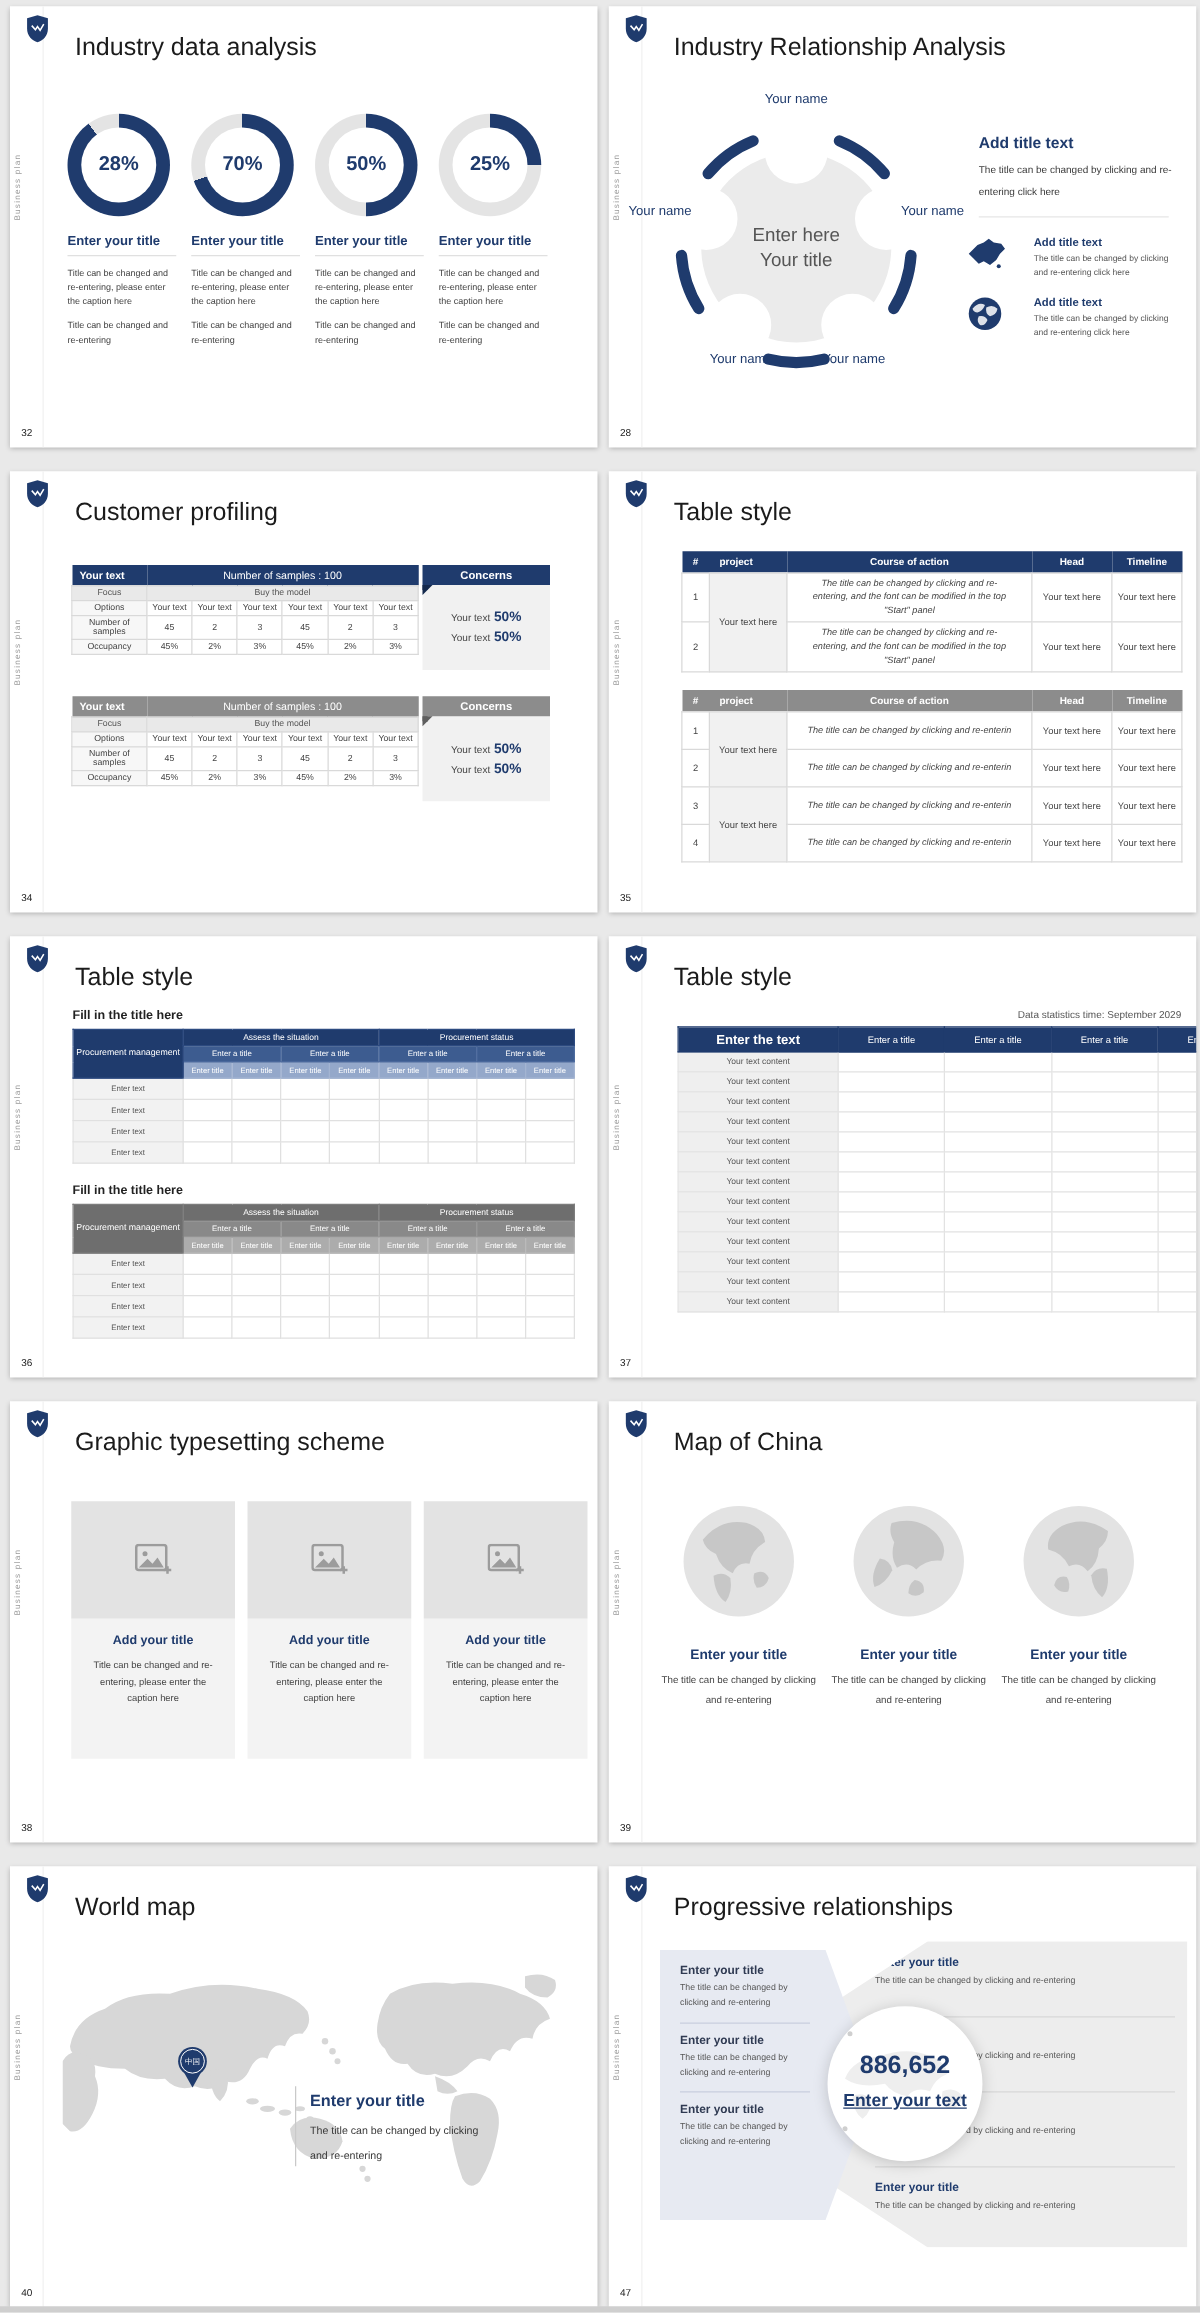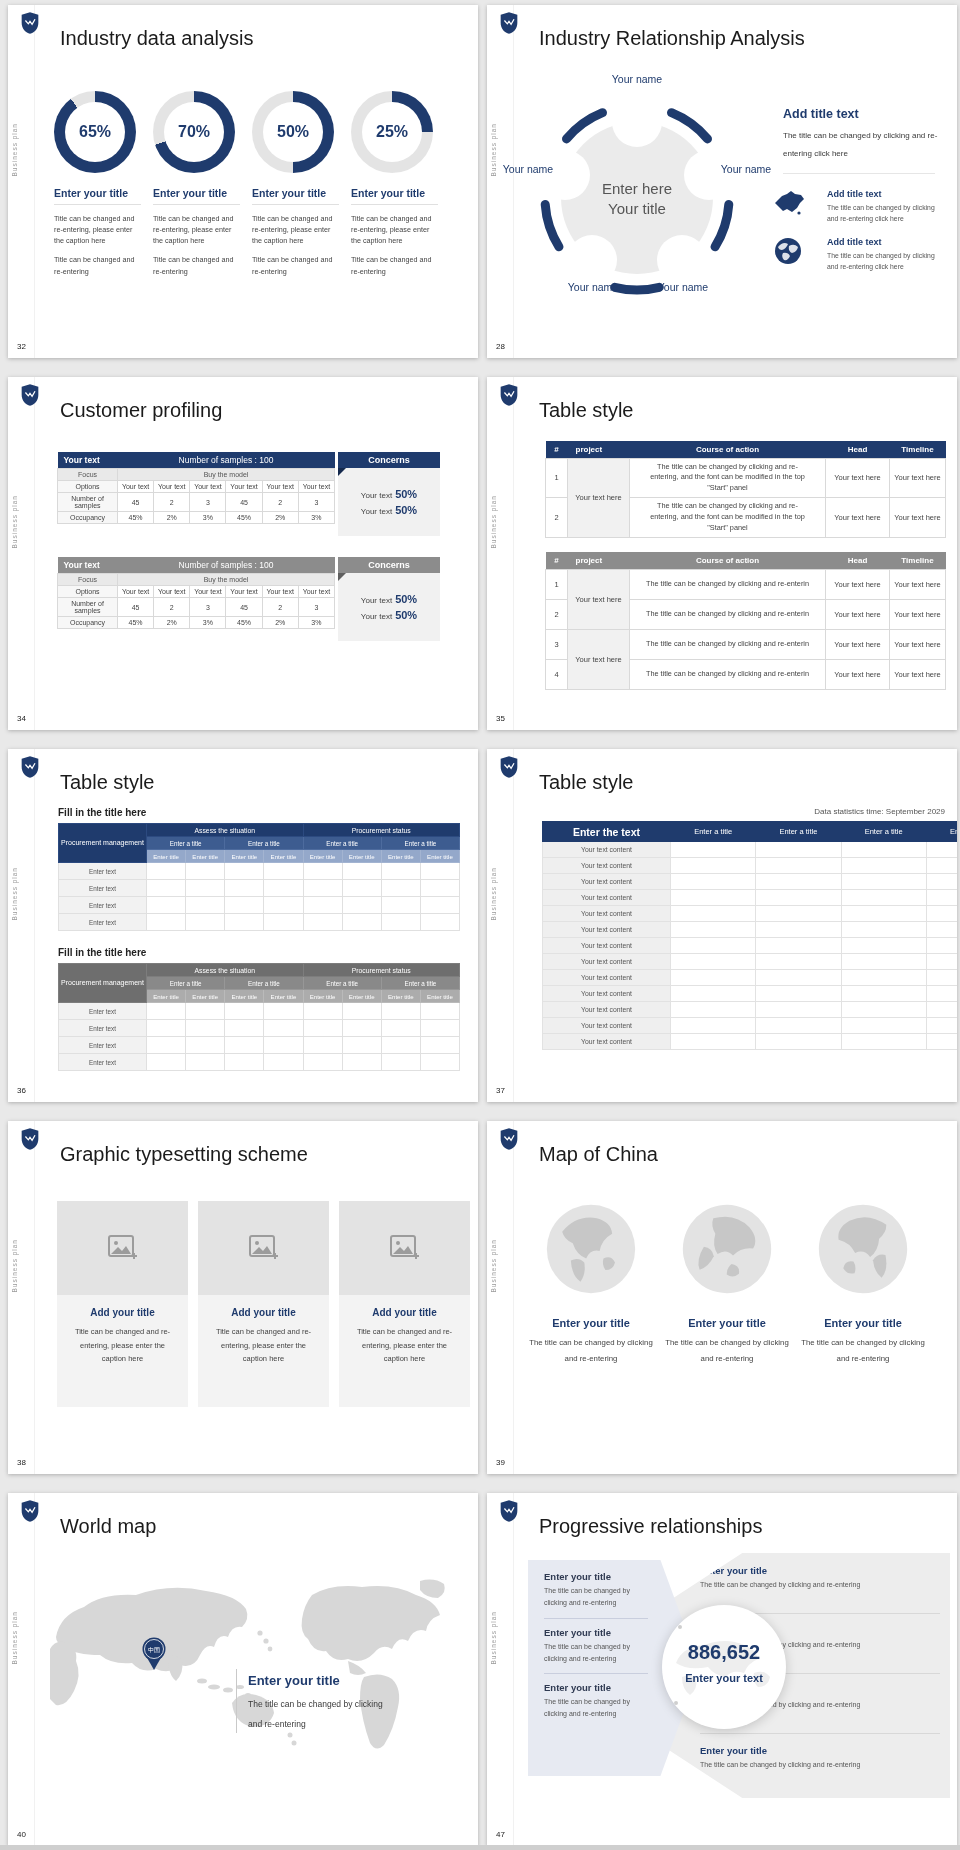--- a/index.html
+++ b/index.html
@@ -62,21 +62,21 @@
   .concern .bd .ln{font-size:8px;color:#444;}
   .concern .bd .ln b{font-size:11px;color:var(--navy);margin-left:3px;}
   
   .t35{position:absolute;left:58px;width:400px;font-size:7.5px;color:#444;}
   .t35 td{border:1px solid var(--line);text-align:center;padding:2px 3px;}
   .t35 tr.hdr td{border:none;color:#fff;font-weight:bold;font-size:8px;height:17px;}
   .t35.blue tr.hdr td{background:var(--navy);}
   .t35.gray tr.hdr td{background:var(--g-hdr);}
   .t35 tr.hdr td:nth-child(2){text-align:left;padding-left:8px;}
   .t35 td.proj{background:#f1f1f1;}
-  .t35 td.act{font-size:7.3px;line-height:1.5;padding:3px 14px;}
+  .t35 td.act{font-size:7.3px;line-height:1.5;padding:3px 14px;font-style:italic;}
   .t35 tr.body td{height:30px;}
   
   .h36{position:absolute;left:50px;font-size:10px;font-weight:bold;color:#222;}
   .t36{position:absolute;left:50px;width:402px;font-size:6.3px;color:#555;}
   .t36 td{border:1px solid #e0e0e0;text-align:center;height:13px;padding:0 1px;}
   .t36 td.corner{color:#fff;font-size:7px;line-height:1.3;}
   .t36 td.g{color:#fff;font-size:6.8px;}
   .t36 td.sub{color:#fff;}
   .t36 td.col{color:#fff;font-size:6.1px;}
   .t36.blue .corner,.t36.blue .g{background:var(--navy);border-color:#2c4a80;}
@@ -116,42 +116,42 @@
         clip-path:polygon(0 0,77% 0,100% 50%,77% 100%,0 100%);padding:11px 0 0 16px;}
   .lp41 .it{width:108px;margin-bottom:8px;}
   .lp41 .sep{width:104px;height:1px;background:#c9cede;margin:0 0 8px;}
   .it41 .tt{font-size:9.5px;font-weight:bold;}
   .lp41 .tt{color:#2f3a52;}
   .rp41 .tt{color:var(--navy);}
   .it41 .cc{font-size:7px;line-height:1.75;color:#555;margin-top:3px;}
   .circ41{position:absolute;left:175px;top:112px;width:124px;height:124px;border-radius:50%;background:#fff;
           box-shadow:0 2px 12px rgba(0,0,0,.18);text-align:center;overflow:hidden;}
   .circ41 .num{font-size:20px;font-weight:bold;color:var(--navy);margin-top:36px;position:relative;}
-  .circ41 .lb{font-size:11px;font-weight:bold;color:var(--navy);margin-top:8px;position:relative;}
+  .circ41 .lb{font-size:14px;font-weight:bold;color:var(--navy);margin-top:8px;position:relative;text-decoration:underline;}
   .circ41 svg{position:absolute;left:6px;top:28px;opacity:.55;}
   .dot41{position:absolute;width:4px;height:4px;border-radius:50%;background:#cfcfcf;}
   .footer-strip{position:absolute;left:0;right:0;bottom:0;height:5px;background:#cfcfcf;}
 </style>
 </head>
 <body>
 
 <div class="grid">
 
   <div class="slide">
     <div class="gline"></div>
     <svg class="logo" viewBox="0 0 24 28">
         <path d="M12 1 L22 4 V14 C22 21 17 25.5 12 27 C7 25.5 2 21 2 14 V4 Z" fill="#1f3b6d"></path>
         <path d="M6.5 11 l3.5 4 l2-3 l2.5 3.5 l3.5-6" stroke="#fff" fill="none" stroke-width="1.5"></path>
       </svg>
     <div class="vtext">Business plan</div>
     <div class="stitle">Industry data analysis</div>
     <div class="cards32">
       <div>
         <div class="donut d90">
-            <b>65%</b>
+            <b>28%</b>
           </div>
         <div class="ct32">Enter your title</div>
         <div class="cc32">Title can be changed and re-entering, please enter the caption here</div>
         <div class="cc32">Title can be changed and re-entering</div>
       </div>
       <div>
         <div class="donut d70">
             <b>70%</b>
           </div>
         <div class="ct32">Enter your title</div>

